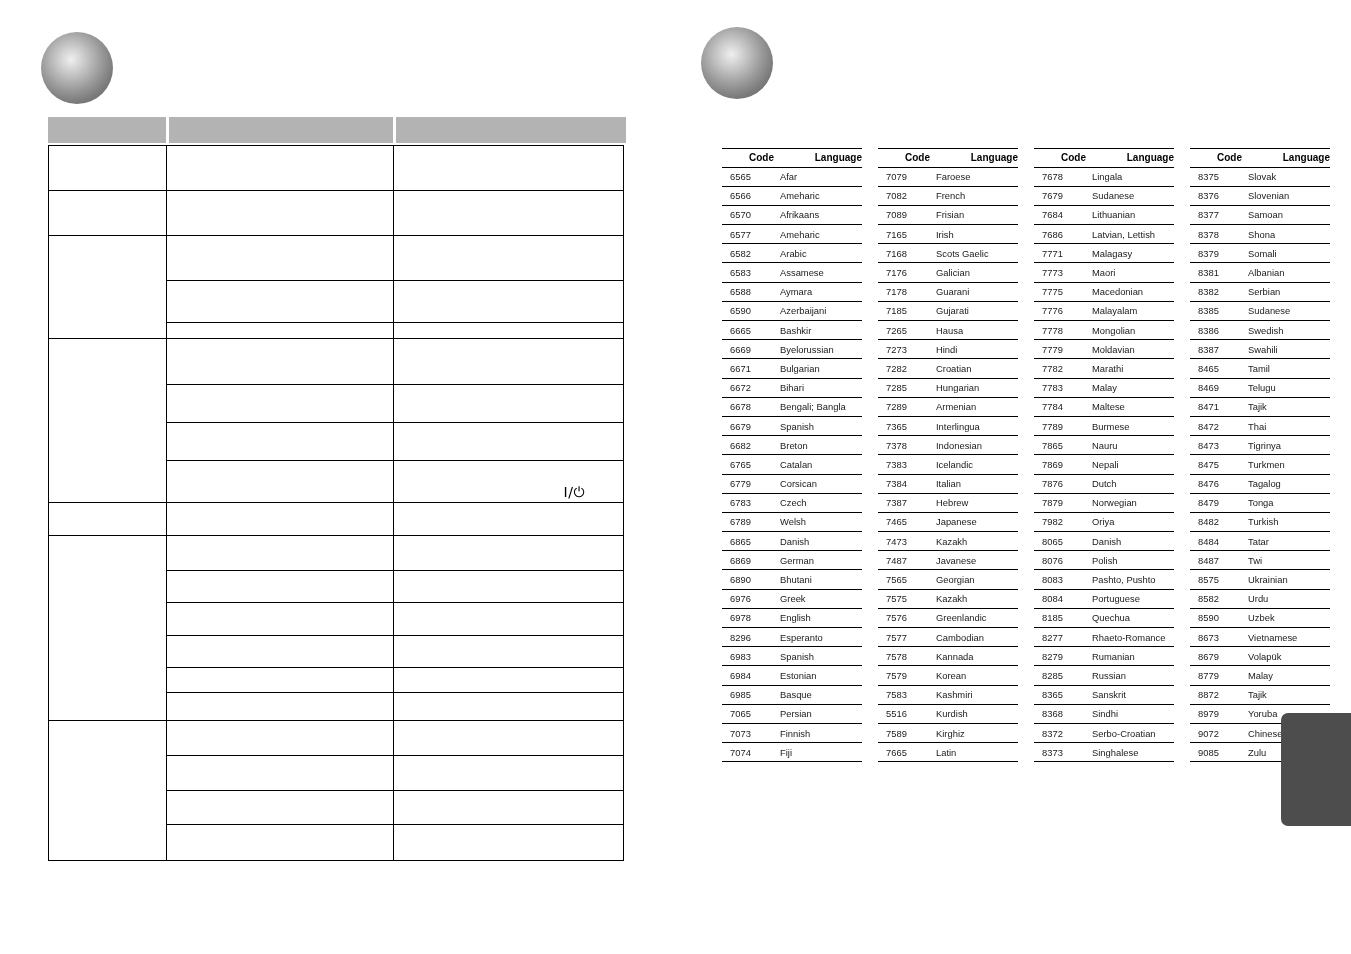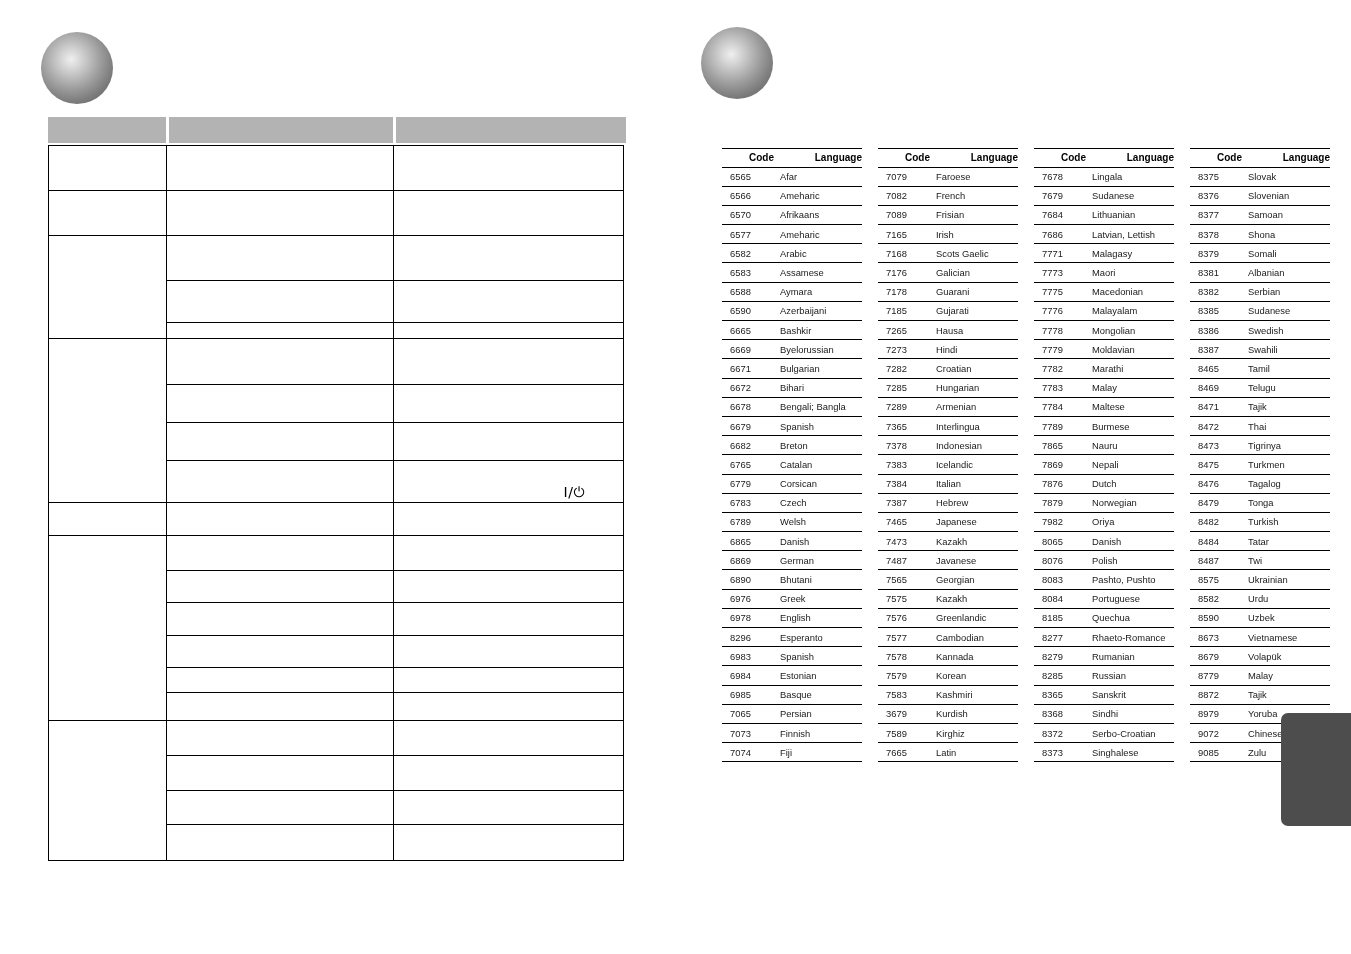--- a/index.html
+++ b/index.html
@@ -482,21 +482,21 @@
         </tr>
         <tr>
           <td class="col-code">7579</td>
           <td class="col-lang">Korean</td>
         </tr>
         <tr>
           <td class="col-code">7583</td>
           <td class="col-lang">Kashmiri</td>
         </tr>
         <tr>
-          <td class="col-code">3679</td>
+          <td class="col-code">5516</td>
           <td class="col-lang">Kurdish</td>
         </tr>
         <tr>
           <td class="col-code">7589</td>
           <td class="col-lang">Kirghiz</td>
         </tr>
         <tr>
           <td class="col-code">7665</td>
           <td class="col-lang">Latin</td>
         </tr>

